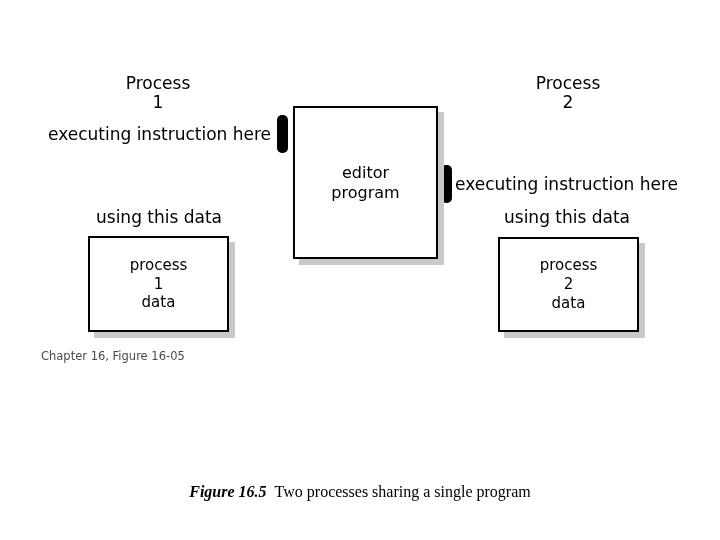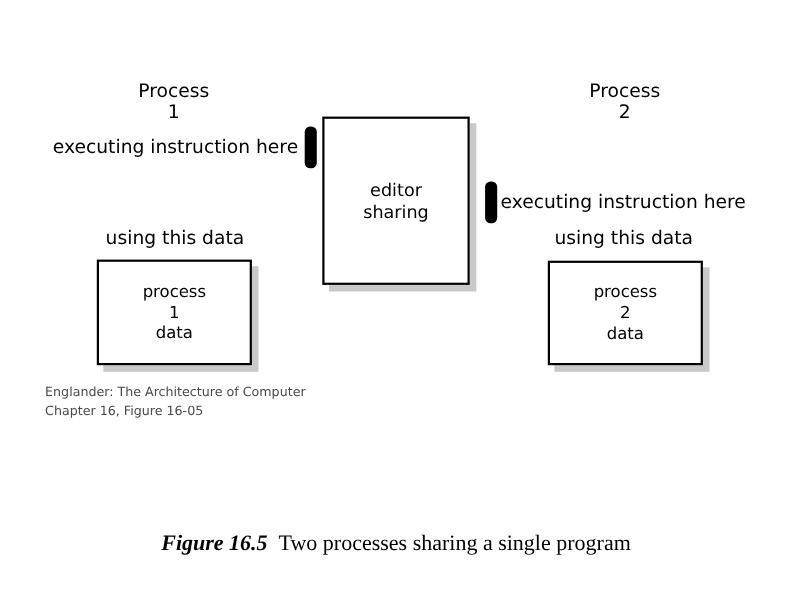--- a/index.html
+++ b/index.html
@@ -46,21 +46,21 @@
     font-family: "DejaVu Sans", sans-serif;
     line-height: 1.25;
     text-align: center;
     white-space: nowrap;
   }
 
   
   #editor-box {
     left: 293px;
     top: 106px;
-    width: 134px;
+    width: 145px;
     height: 153px;
   }
   #editor-box .box-line { font-size: 16px; }
 
   
   #proc1-box {
     left: 88px;
     top: 236px;
     width: 141px;
     height: 96px;
@@ -135,21 +135,21 @@
 
   
   #figure-caption {
     position: absolute;
     left: 0;
     top: 483px;
     width: 720px;
     text-align: center;
     color: #000000;
     font-family: "Liberation Serif", serif;
-    font-size: 20px;
+    font-size: 16px;
   }
   #figure-caption .fig-num {
     font-weight: bold;
     font-style: italic;
   }
   #figure-caption .fig-text {
     font-weight: normal;
     font-style: normal;
   }
 </style>
@@ -174,37 +174,36 @@
 
   <div class="lbl" id="proc2-exec">executing instruction here</div>
 
   <div class="lbl" id="proc2-using">using this data</div>
 
   <div class="ip-marker" id="ip-marker-1"></div>
   <div class="ip-marker" id="ip-marker-2"></div>
 
   <div class="box" id="editor-box">
     <div class="box-line">editor</div>
-    <div class="box-line">sharing</div>
+    <div class="box-line">program</div>
   </div>
 
   <div class="box" id="proc1-box">
     <div class="box-line">process</div>
     <div class="box-line">1</div>
     <div class="box-line">data</div>
   </div>
 
   <div class="box" id="proc2-box">
     <div class="box-line">process</div>
     <div class="box-line">2</div>
     <div class="box-line">data</div>
   </div>
 
   <div id="attribution">
-    <div>Englander: The Architecture of Computer</div>
     <div>Chapter 16, Figure 16-05</div>
   </div>
 
   <div id="figure-caption">
     <span class="fig-num">Figure 16.5</span><span>&nbsp;&nbsp;</span><span class="fig-text">Two processes sharing a single program</span>
   </div>
 
 </div>
 
 </body></html>

